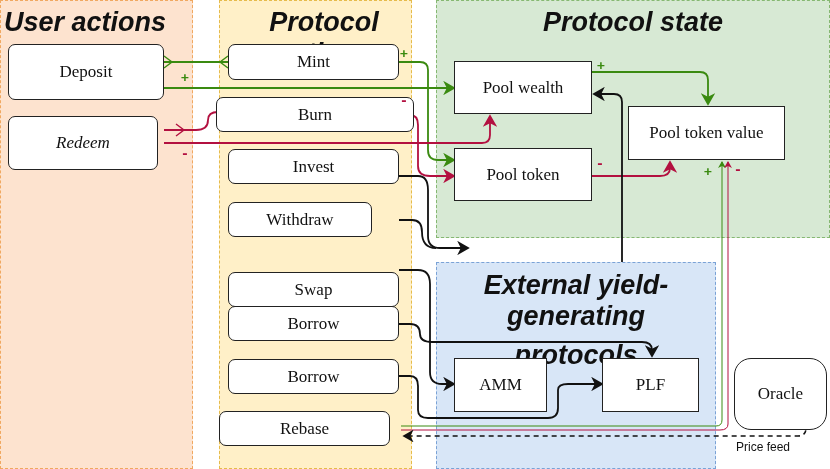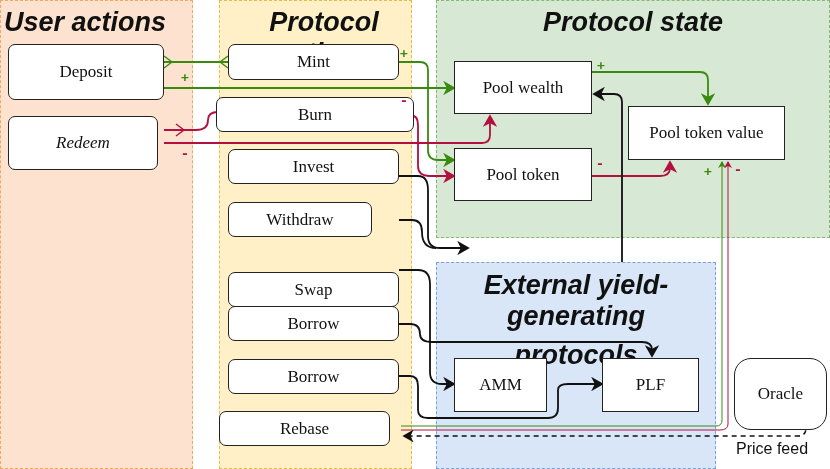--- a/index.html
+++ b/index.html
@@ -8,21 +8,21 @@
   .lane-user { left: 0; top: 0; width: 193px; height: 469px; background: #fde3cf; border-color: #f0a860; }
   .lane-proto { left: 219px; top: 0; width: 193px; height: 469px; background: #fff0c8; border-color: #e6bb4a; }
   .lane-state { left: 436px; top: 0; width: 394px; height: 238px; background: #d7e9d4; border-color: #86b872; }
   .lane-ext { left: 436px; top: 262px; width: 280px; height: 207px; background: #d8e6f7; border-color: #7aa2d6; }
   .lane-title { position: absolute; font-family: "Liberation Sans", sans-serif; font-weight: bold; font-style: italic; font-size: 27px; color: #111; text-align: center; }
   .node { position: absolute; box-sizing: border-box; background: #fff; border: 1px solid #222; font-family: "Liberation Serif", serif; font-size: 17px; color: #111; display: flex; align-items: center; justify-content: center; }
   .rounded { border-radius: 7px; }
   .sign { position: absolute; font-family: "DejaVu Sans Mono", monospace; font-size: 13px; font-weight: bold; }
   .plus { color: #3a8a10; }
   .minus { color: #b31040; }
-  .small-label { position: absolute; font-family: "Liberation Sans", sans-serif; font-size: 16px; color: #111; background: #fff; padding: 0 2px; }
+  .small-label { position: absolute; font-family: "Liberation Sans", sans-serif; font-size: 12px; color: #111; background: #fff; padding: 0 2px; }
   svg.edges { position: absolute; left: 0; top: 0; width: 830px; height: 469px; pointer-events: none; }
 </style>
 </head>
 <body>
 
 <div id="canvas">
 
   <div class="lane lane-user"></div>
   <div class="lane lane-proto"></div>
   <div class="lane lane-state"></div>

